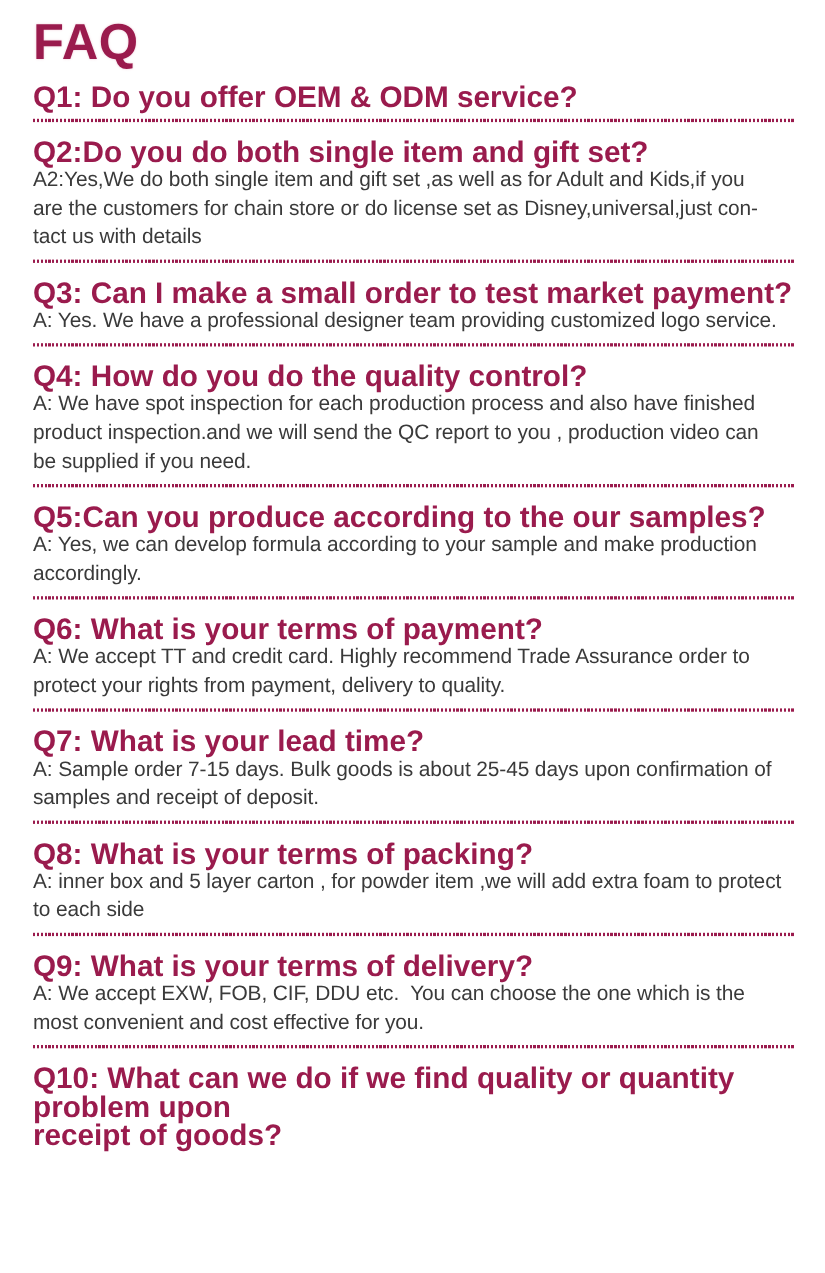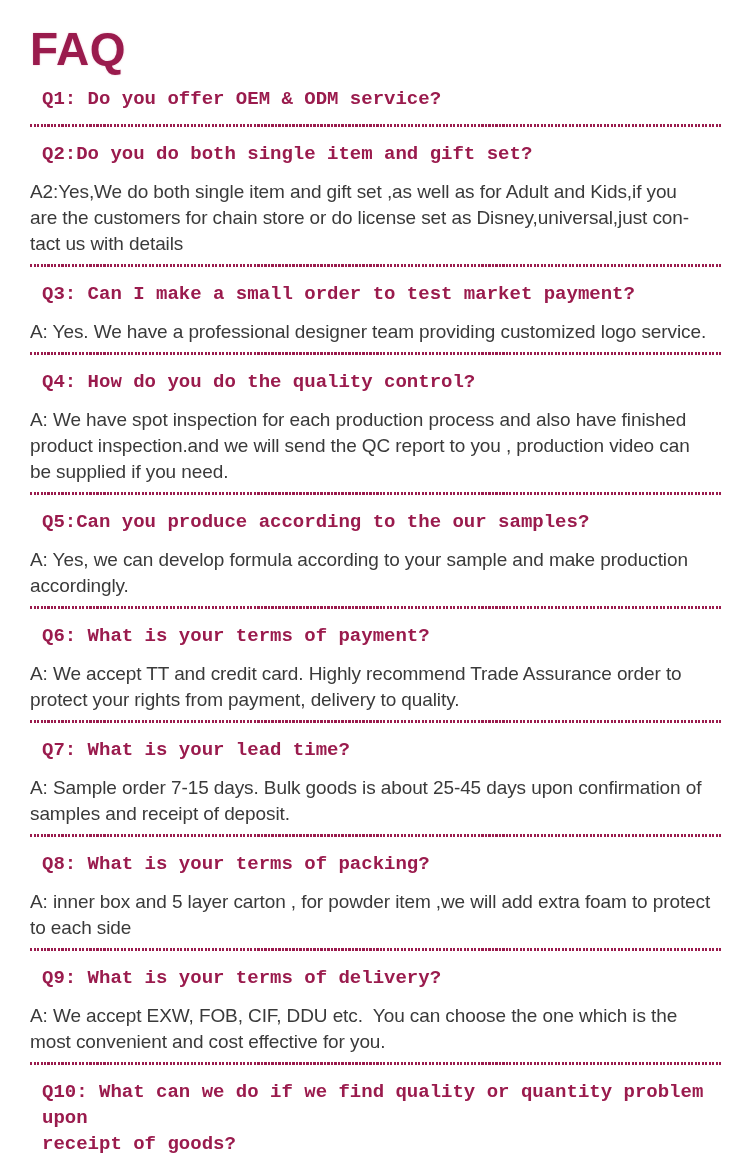--- a/index.html
+++ b/index.html
@@ -11,40 +11,39 @@
     width: 750px;
     height: 1157px;
     overflow: hidden;
     font-family: "Liberation Sans", sans-serif;
     color: var(--text, #3A3A3A);
   }
   .page {
     box-sizing: border-box;
     width: 750px;
     height: 1157px;
-    padding: 24px 28px 0 30px;
+    padding: 13px 28px 0 30px;
   }
   .page-title {
     margin: 0 0 12px 0;
     font-size: 46px;
     line-height: 50px;
     font-weight: bold;
     color: var(--accent, #9A1B4D);
     letter-spacing: 0.5px;
     text-shadow: 0 0 2px rgba(231, 179, 198, 0.8);
   }
   .faq-section { margin: 0; }
   .faq-question {
-    margin: 12px;
-    font-size: 19px;
+    margin: 0;
+    font-size: 27px;
     line-height: 26px;
     font-weight: bold;
     color: var(--accent, #9A1B4D);
     white-space: pre-wrap;
-    font-family: Liberation Mono, monospace;
   }
   .faq-answer {
     margin: 0;
     font-size: 19px;
     line-height: 26px;
     font-weight: normal;
     color: var(--text, #3A3A3A);
     white-space: pre-wrap;
     letter-spacing: -0.1px;
   }

